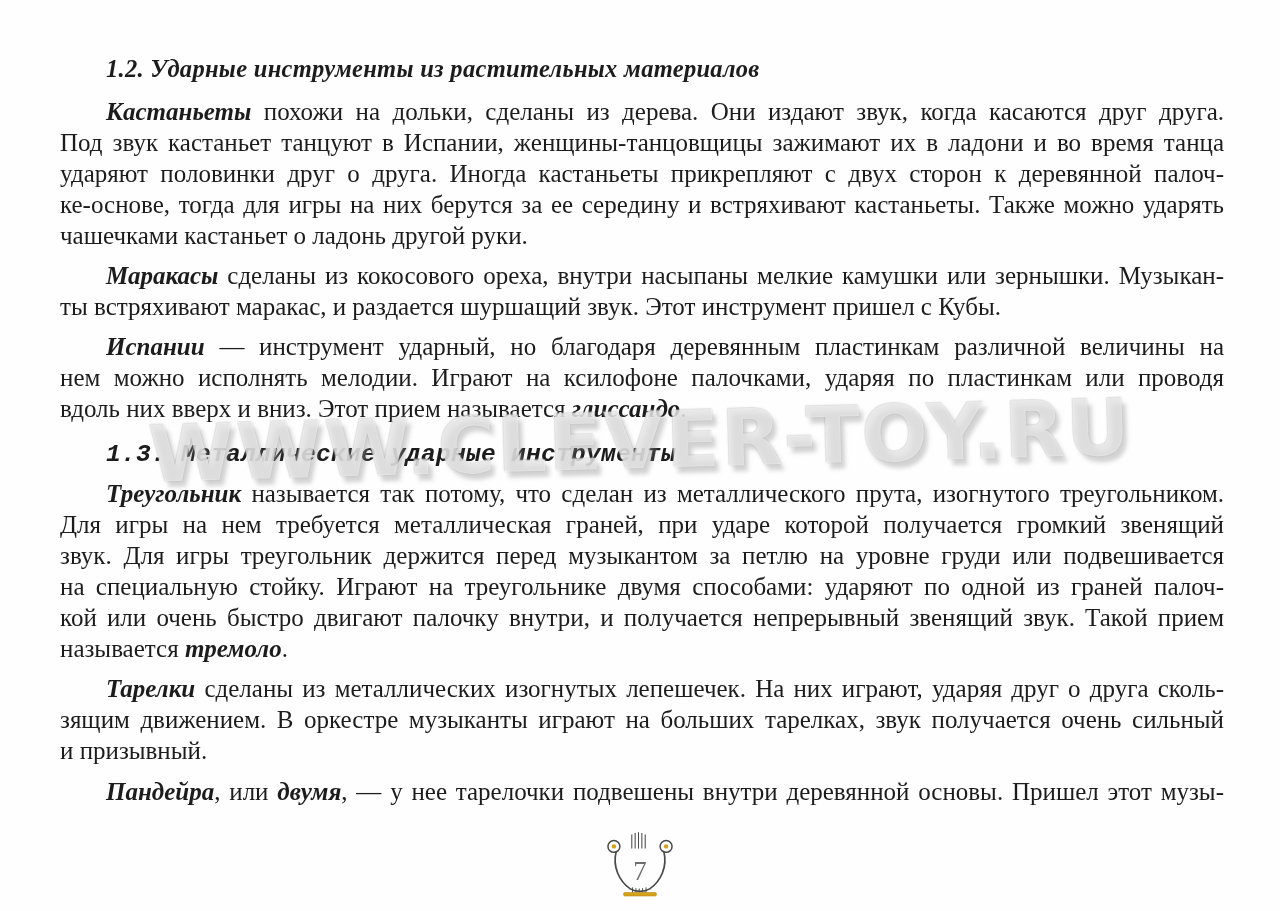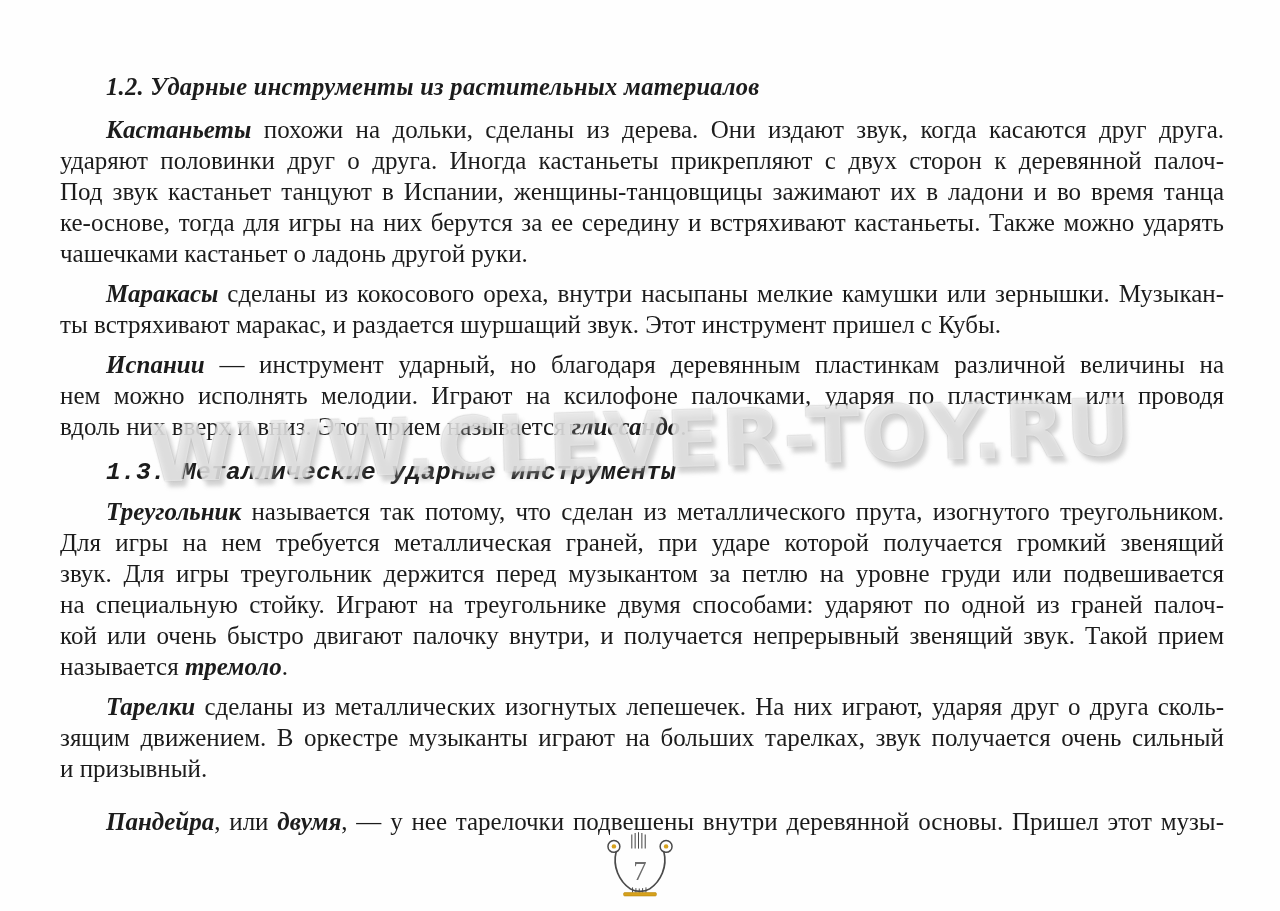--- a/index.html
+++ b/index.html
@@ -9,34 +9,34 @@
   .page {
     position: relative;
     width: 1280px; height: 911px;
     background: #fefefe;
     overflow: hidden;
     font-family: "Liberation Serif", "DejaVu Serif", serif;
     color: #1c1c1c;
   }
   .content {
     position: absolute;
-    left: 60px; right: 56px; top: 71px;
+    left: 60px; right: 56px; top: 53px;
   }
   .heading {
     font-size: 24.5px;
     line-height: 31px;
     font-weight: bold;
     font-style: italic;
     margin: 0 0 12px 0;
     padding-left: 46px;
     letter-spacing: 0.3px;
   }
   .heading.h13 { margin-top: 15px; margin-bottom: 8px; font-family: Liberation Mono, monospace; }
   .para { margin: 0 0 9px 0; }
-  .para.p5 { margin-bottom: 22px; }
+  .para.p5 { margin-bottom: 10px; }
   .tline {
     font-size: 25px;
     line-height: 31px;
     text-align: justify;
     text-align-last: justify;
     white-space: normal;
   }
   .tline.last {
     text-align-last: left;
   }
@@ -76,22 +76,22 @@
 <div class="page">
 
   <div class="watermark">WWW.CLEVER-TOY.RU</div>
 
   <div class="content">
 
     <div class="heading">1.2. Ударные инструменты из растительных материалов</div>
 
     <div class="para">
       <div class="tline indent"><span class="term">Кастаньеты</span><span> похожи на дольки, сделаны из дерева. Они издают звук, когда касаются друг друга.</span></div>
+      <div class="tline">Под звук кастаньет танцуют в Испании, женщины-танцовщицы зажимают их в ладони и во время танца</div>
       <div class="tline">ударяют половинки друг о друга. Иногда кастаньеты прикрепляют с двух сторон к деревянной палоч-</div>
-      <div class="tline">Под звук кастаньет танцуют в Испании, женщины-танцовщицы зажимают их в ладони и во время танца</div>
       <div class="tline">ке-основе, тогда для игры на них берутся за ее середину и встряхивают кастаньеты. Также можно ударять</div>
       <div class="tline last">чашечками кастаньет о ладонь другой руки.</div>
     </div>
 
     <div class="para">
       <div class="tline indent"><span class="term">Маракасы</span><span> сделаны из кокосового ореха, внутри насыпаны мелкие камушки или зернышки. Музыкан-</span></div>
       <div class="tline last">ты встряхивают маракас, и раздается шуршащий звук. Этот инструмент пришел с Кубы.</div>
     </div>
 
     <div class="para">

